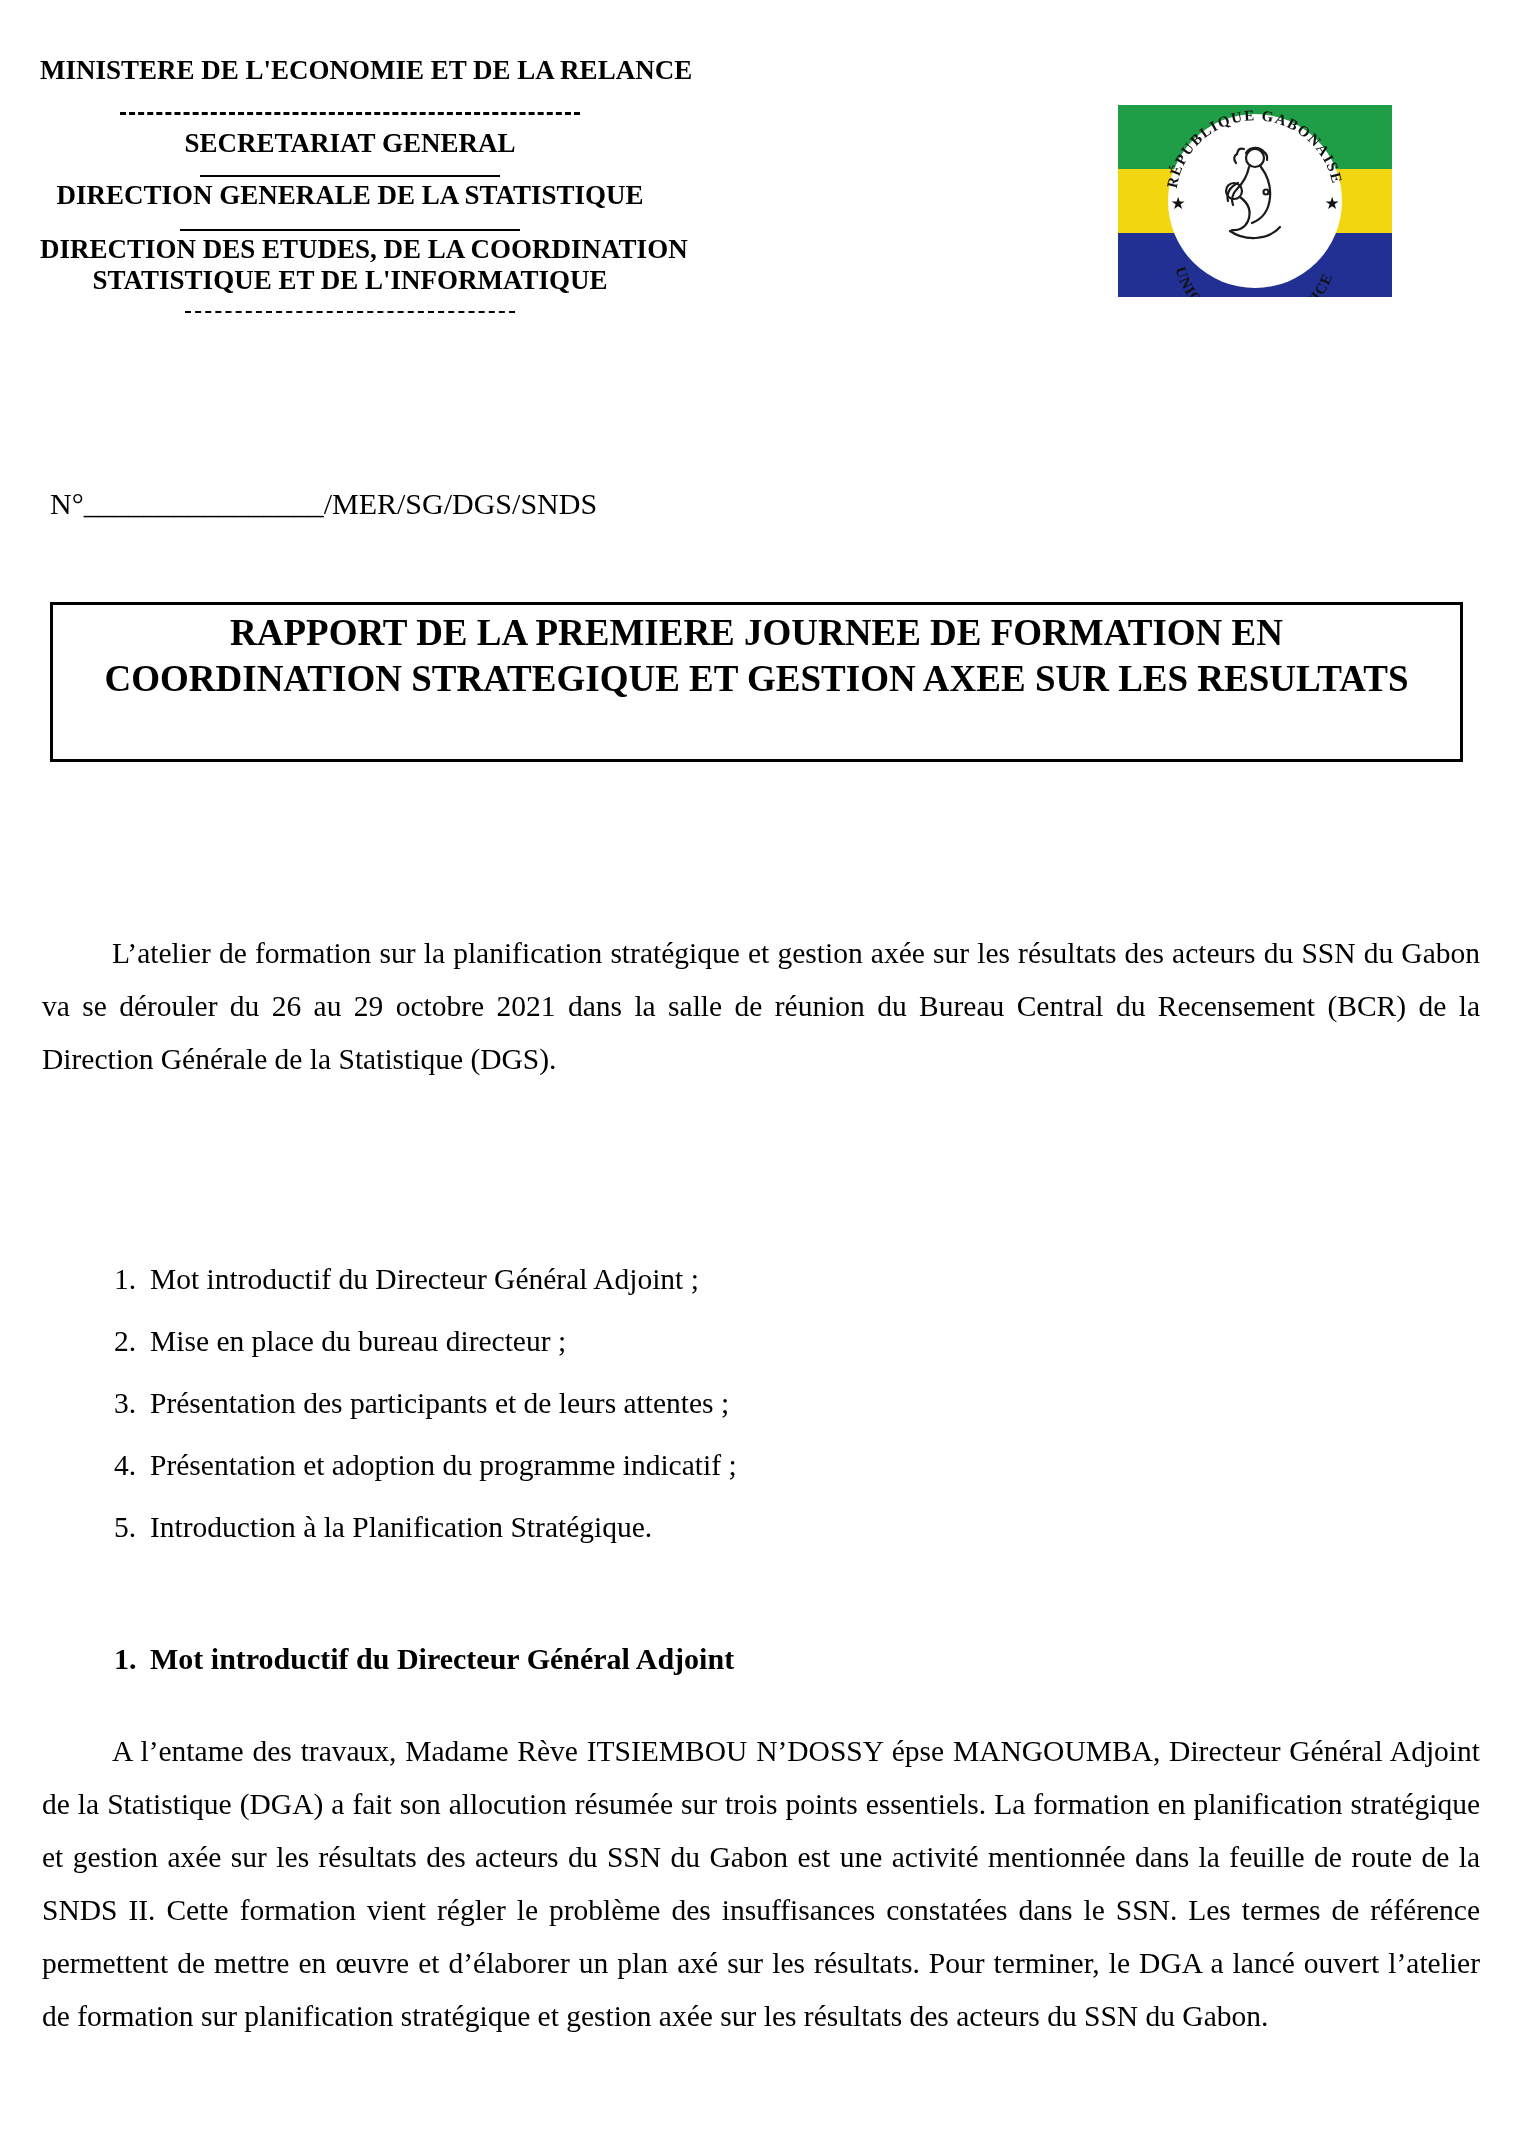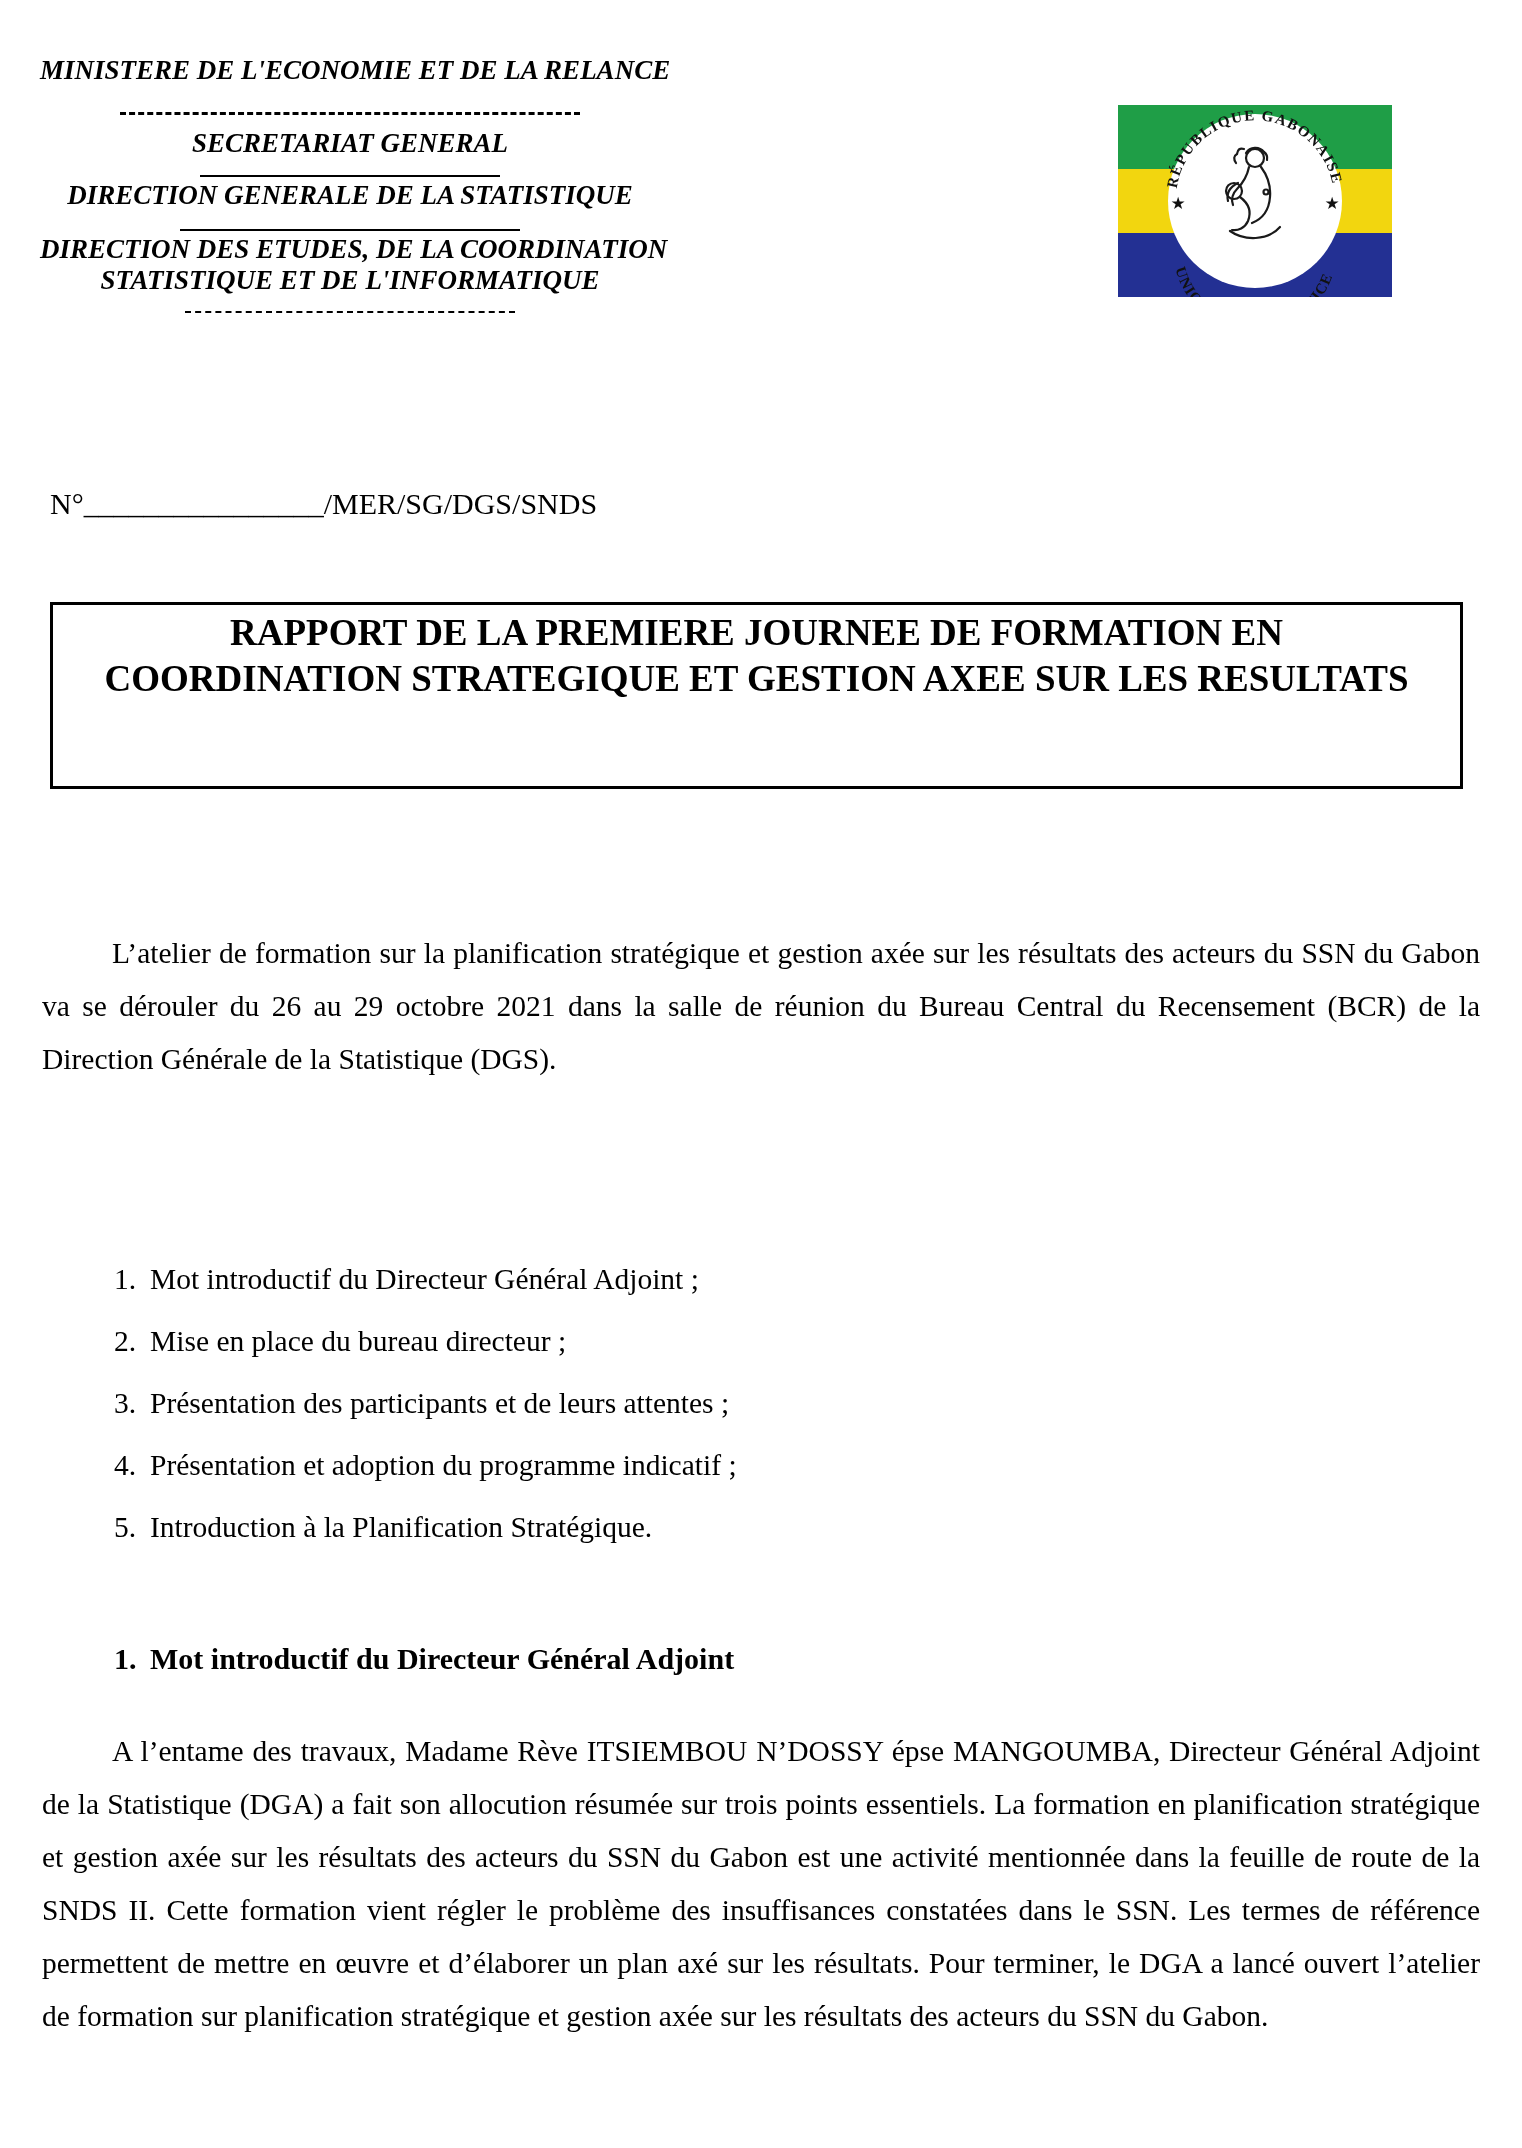--- a/index.html
+++ b/index.html
@@ -8,33 +8,33 @@
     width:1522px;height:2148px;
     margin:0 auto;
     background:#ffffff;
     overflow:hidden;
     font-family:"Liberation Serif","DejaVu Serif",serif;
     color:#000;
   }
   
   .hdr{position:absolute;left:40px;top:0;width:620px;height:330px;}
   .hdr .hline{position:absolute;left:0;right:0;text-align:center;
-    font-weight:bold;font-size:27px;line-height:32px;white-space:nowrap;font-style:italic;}
+    font-weight:bold;font-size:27px;line-height:32px;white-space:nowrap;}
   .hdr .sep{position:absolute;left:0;right:0;margin:0 auto;height:8px;}
   .sep-dash-bold{border-bottom:3px dashed #000;}
   .sep-solid{border-bottom:2px solid #000;}
   .sep-dash-thin{border-bottom:2px dashed #000;}
   
   .flag{position:absolute;left:1118px;top:105px;width:274px;height:192px;}
   .flag svg{display:block;}
   
   .refline{position:absolute;left:50px;top:487px;font-size:30px;white-space:nowrap;}
   
   .titlebox{
-    position:absolute;left:50px;top:602px;width:1413px;height:187px;
+    position:absolute;left:50px;top:602px;width:1413px;height:160px;
     border:3px solid #000;box-sizing:border-box;
     text-align:center;padding-top:5px;
   }
   .titlebox .tline{font-weight:bold;font-size:37px;line-height:46px;}
   
   .blk{position:absolute;left:42px;width:1438px;font-size:29.5px;line-height:53px;}
   .just{text-align:justify;}
   .ind{text-indent:70px;}
   .p1{top:927px;}
   .p2{top:1142px;}

